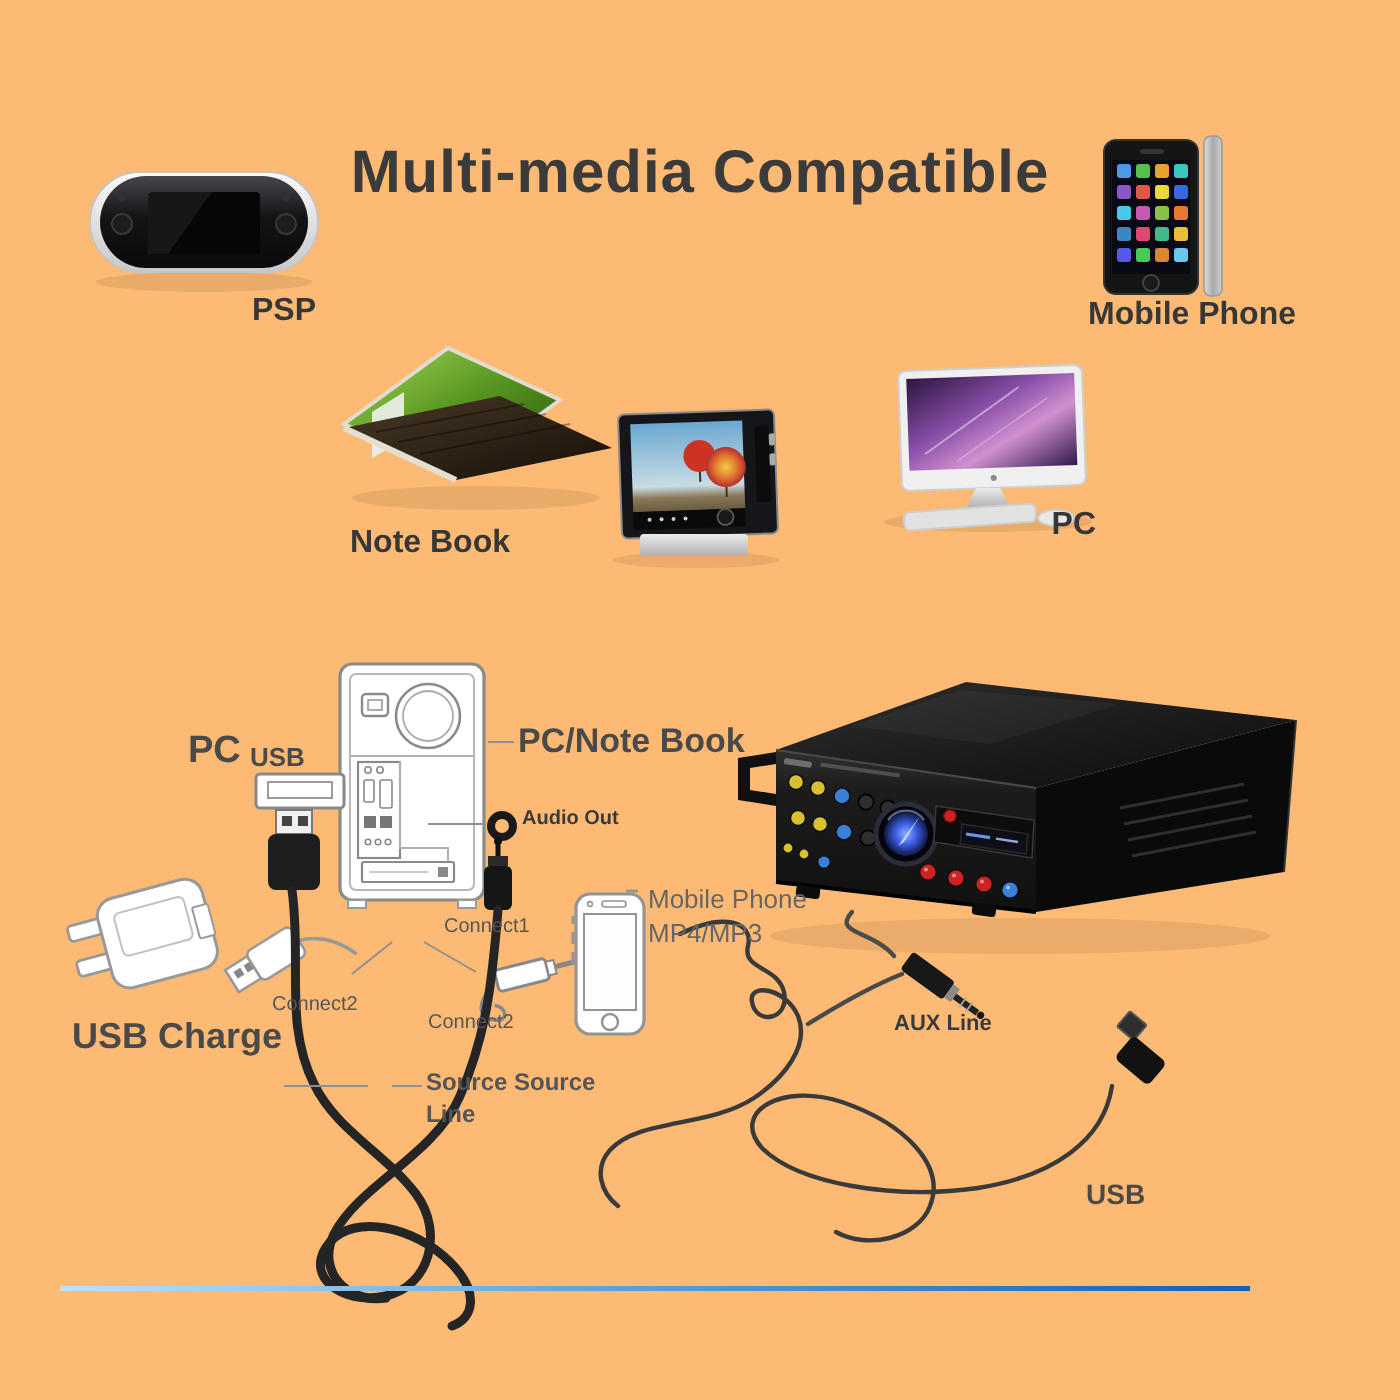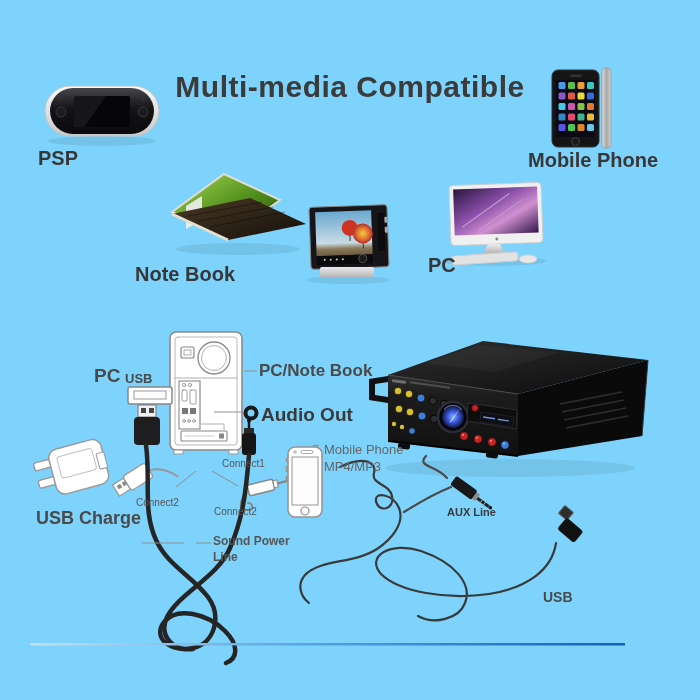--- a/index.html
+++ b/index.html
@@ -1,20 +1,20 @@
 <!DOCTYPE html>
 <html><head>
 <meta charset="utf-8">
 <style>
   html,body{margin:0;padding:0;background:#fff;}
-  #stage{position:relative;width:700px;height:700px;background:#7dd3fc;overflow:hidden;
+  #stage{position:relative;width:700px;height:700px;background:#fdba74;overflow:hidden;
          font-family:"Liberation Sans",sans-serif;text-decoration:underline;}
   #stage svg{position:absolute;left:0;top:0;}
   .lbl{position:absolute;white-space:nowrap;font-family:"Liberation Sans",sans-serif;}
-  .dev{font-weight:bold;font-size:20px;color:#373737;text-align:left;}
+  .dev{font-weight:bold;font-size:16px;color:#373737;text-align:right;}
   .ttl{font-size:30px;font-weight:600;color:#3b3b3b;text-align:center;letter-spacing:.5px;}
   .big{font-weight:600;color:#4a4a4a;}
   .sm{font-size:10px;color:#555;}
   .two span{display:block;}
 </style>
 </head>
 <body>
 
 <div id="stage">
 
@@ -340,33 +340,33 @@
   <div class="lbl ttl" style="left:0px;top:70px;width:700px;">Multi-media Compatible</div>
 
   <div class="lbl dev" style="left:38px;top:147px;width:120px;">PSP</div>
   <div class="lbl dev" style="left:135px;top:263px;width:120px;">Note Book</div>
   <div class="lbl dev" style="left:428px;top:254px;width:120px;">PC</div>
   <div class="lbl dev" style="left:528px;top:149px;width:120px;">Mobile Phone</div>
 
   <div class="lbl big" style="left:259px;top:361px;font-size:17px;">PC/Note Book</div>
   <div class="lbl big" style="left:94px;top:365px;font-size:19px;font-weight:700;">PC</div>
   <div class="lbl big" style="left:125px;top:371px;font-size:13px;font-weight:700;">USB</div>
-  <div class="lbl big" style="left:261px;top:404px;font-size:19px;color:#3a3a3a;">Audio Out</div>
+  <div class="lbl big" style="left:261px;top:404px;font-size:10px;color:#3a3a3a;">Audio Out</div>
   <div class="lbl big" style="left:36px;top:508px;font-size:18px;">USB Charge</div>
 
   <div class="lbl sm" style="left:186px;top:458px;margin-left:36px;">Connect1</div>
   <div class="lbl sm" style="left:136px;top:497px;">Connect2</div>
   <div class="lbl sm" style="left:214px;top:506px;">Connect2</div>
 
   <div class="lbl two" style="left:324px;top:441px;font-size:13px;color:#666;line-height:17px;">
     <span>Mobile Phone</span>
     <span>MP4/MP3</span>
   </div>
 
   <div class="lbl big" style="left:447px;top:506px;font-size:11px;color:#3a3a3a;text-align:right;">AUX Line</div>
   <div class="lbl big" style="left:543px;top:589px;font-size:14px;">USB</div>
 
   <div class="lbl two" style="left:213px;top:533px;font-size:12px;font-weight:600;color:#555;line-height:16px;">
-    <span>Sound Power</span>
+    <span>Source Source</span>
     <span>Line</span>
   </div>
 
 </div>
 
 </body></html>

